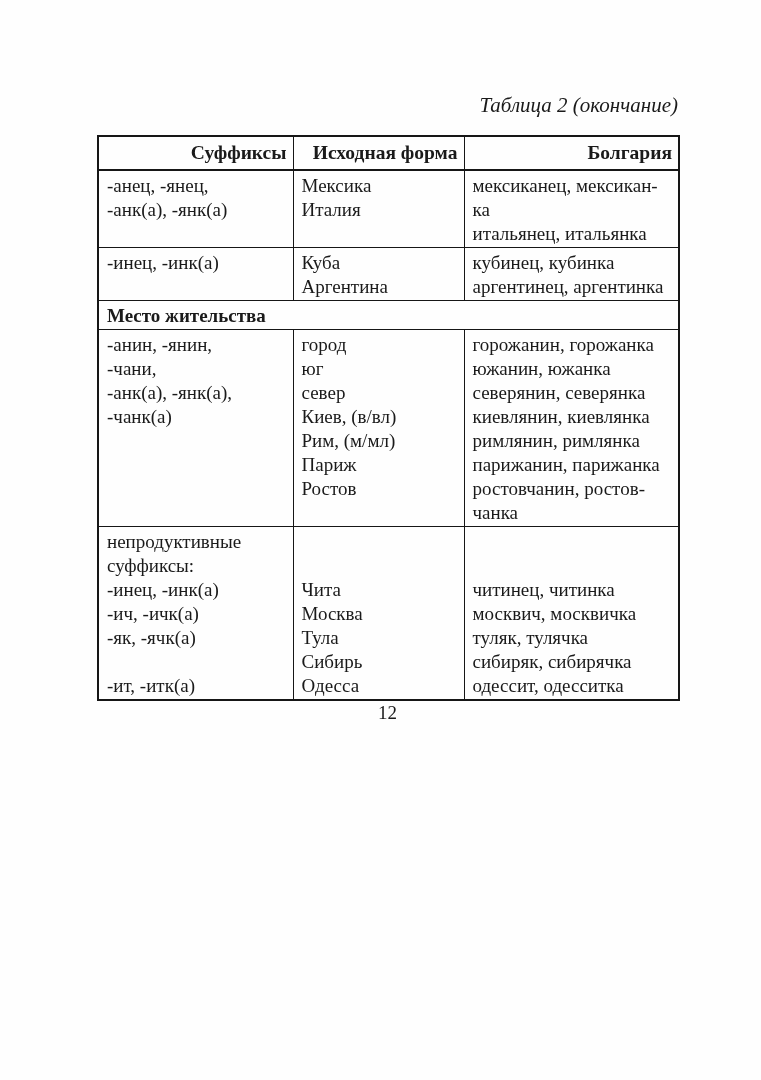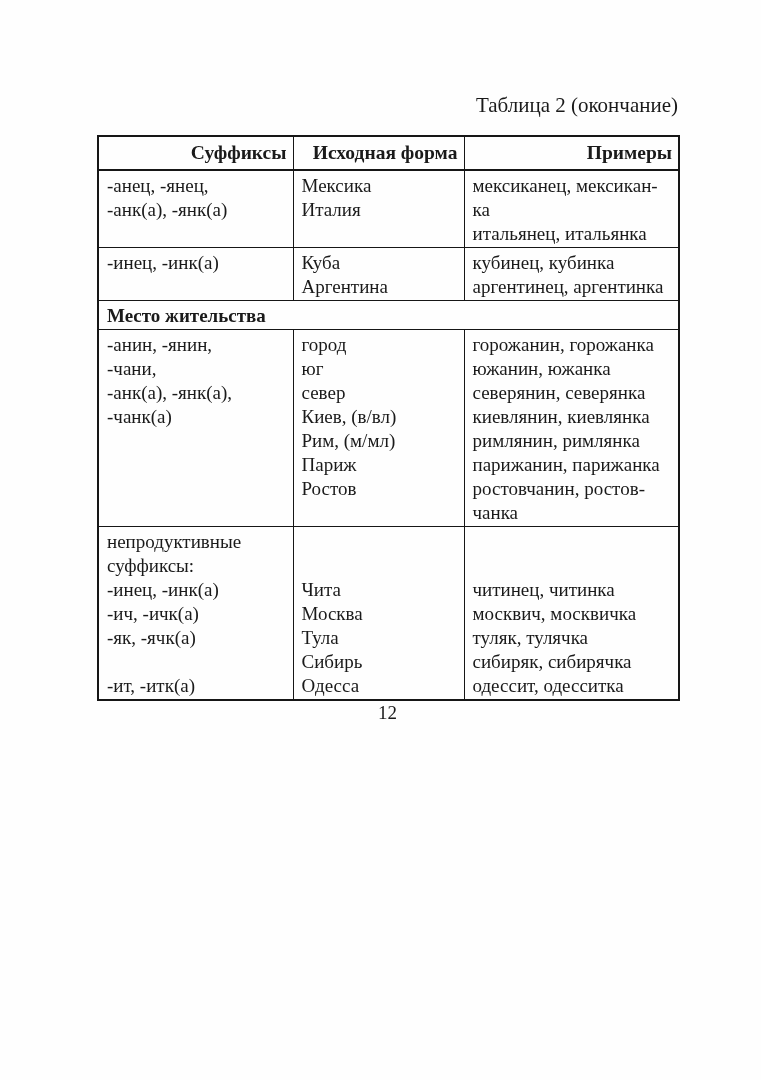--- a/index.html
+++ b/index.html
@@ -22,20 +22,21 @@
   }
   .content {
     position: absolute;
     left: 97px;
     top: 0;
     width: 581px;
   }
   .table-title {
     margin: 92px 0 0 0;
     text-align: right;
+    font-style: italic;
     font-size: 21px;
     line-height: 26px;
     white-space: nowrap;
   }
   table.demonym-table {
     margin-top: 17px;
     width: 581px;
     border-collapse: collapse;
     table-layout: fixed;
     border: 2px solid #161616;
@@ -81,21 +82,21 @@
     <table class="demonym-table">
       <colgroup>
         <col style="width:195px">
         <col style="width:171px">
         <col style="width:215px">
       </colgroup>
       <thead>
         <tr>
           <th>Суффиксы</th>
           <th>Исходная форма</th>
-          <th>Примеры</th>
+          <th>Болгария</th>
         </tr>
       </thead>
       <tbody>
         <tr>
           <td>-анец, -янец,
 -анк(а), -янк(а)</td>
           <td>Мексика
 Италия</td>
           <td>мексиканец, мексикан-
 ка

